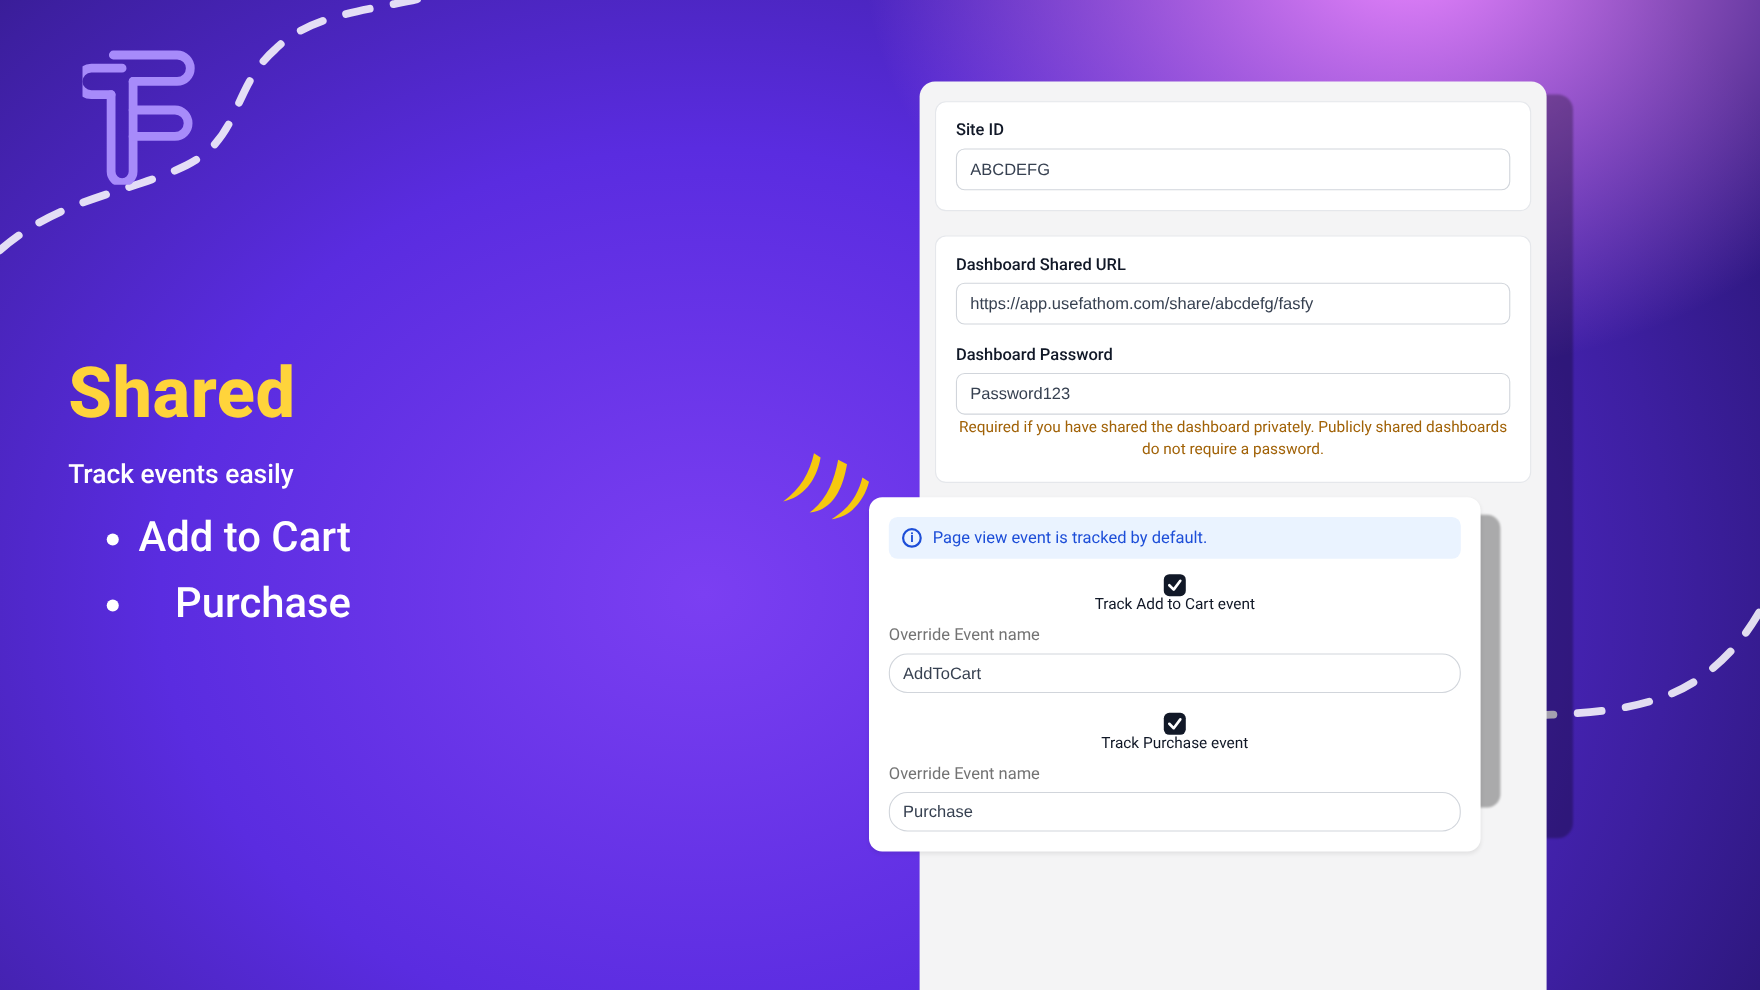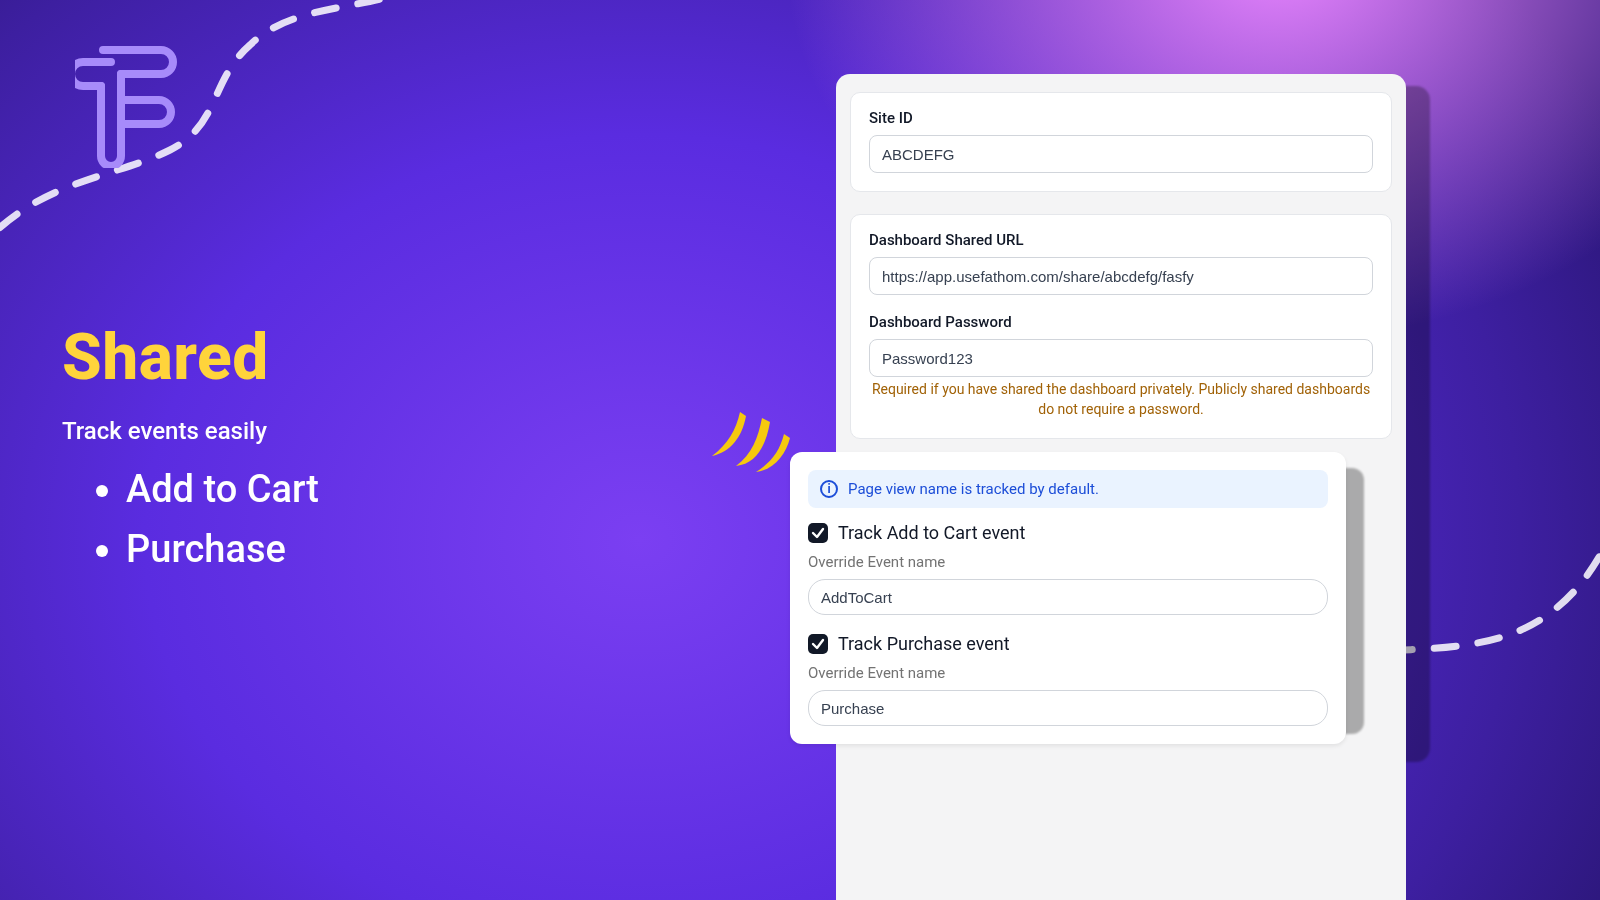--- a/index.html
+++ b/index.html
@@ -18,42 +18,42 @@
   .dashed path { fill:none; stroke:#ffffff; stroke-opacity:.85; stroke-width:7; stroke-dasharray:22 22; stroke-linecap:round; }
 
   
   .logo { position:absolute; left:75px; top:28px; }
   .logo svg { display:block; }
 
   
   .copy { position:absolute; left:62px; top:320px; color:#fff; }
   .copy h1 { font-size:64px; font-weight:800; color:#ffd43b; letter-spacing:.5px; }
   .copy .sub { font-size:24px; font-weight:500; margin-top:22px; }
-  .copy ul { margin-top:14px; padding-left:64px; list-style:disc; }
+  .copy ul { margin-top:14px; padding-left:64px; list-style:disc;text-align:right; }
   .copy ul li { font-size:38px; line-height:1.58; font-weight:500; }
 
   
   .sparkle { position:absolute; left:706px; top:404px; }
   .sparkle svg { display:block; }
 
   
   .panel-shadow { position:absolute; left:860px; top:86px; width:570px; height:676px; background:rgba(0,0,0,.28); border-radius:14px; filter:blur(1px); }
   .panel { position:absolute; left:836px; top:74px; width:570px; height:848px; background:#f4f4f5; border-radius:14px; padding:10px 14px; }
   .card { background:#fff; border:1px solid #e5e7eb; border-radius:10px; padding:16px 18px 18px; margin:8px 0 22px; }
   .label { font-size:15px; color:#111827; margin-bottom:8px; font-weight:500; }
   .input { width:100%; height:36px; border:1px solid #d1d5db; border-radius:8px; padding:18px 12px; font-size:15px; color:#374151; background:#fff; }
   .help { font-size:14px; color:#a16207; line-height:1.45; margin-top:2px;text-align:center; }
   .field + .field { margin-top:18px; }
 
   
   .overlay-shadow { position:absolute; left:808px; top:468px; width:556px; height:266px; background:rgba(0,0,0,.30); border-radius:12px; filter:blur(1px); }
   .overlay { position:absolute; left:790px; top:452px; width:556px; background:#fff; border-radius:12px; padding:18px; box-shadow:0 2px 4px rgba(0,0,0,.08); }
   .banner { display:flex; align-items:center; gap:10px; background:#eaf3ff; color:#1d4ed8; border-radius:8px; padding:10px 12px; font-size:15px; margin-bottom:14px; }
   .banner .icn { width:18px; height:18px; flex:0 0 18px; border:2px solid currentColor; border-radius:50%; display:flex; align-items:center; justify-content:center; font-size:12px; font-weight:700; }
-  .chk-row { display:flex; align-items:center; gap:10px; font-size:18px; color:#111827; margin-bottom:10px; }
+  .chk-row { display:flex; align-items:center; font-size:14px; color:#111827; margin-bottom:10px;flex-direction:column; }
   .chk { width:20px; height:20px; border-radius:5px; background:#111827; display:flex; align-items:center; justify-content:center; }
   .chk svg { display:block; }
   .ov-label { font-size:15px; color:#737373; margin:8px 0 8px; }
   .ov-input { width:100%; height:36px; border:1px solid #d1d5db; border-radius:17px; padding:0 12px; font-size:15px; color:#374151; background:#fff; margin-bottom:18px; }
   .ov-input:last-child { margin-bottom:0; }
 </style>
 </head>
 <body>
 <div class="stage">
 
@@ -114,21 +114,21 @@
         <input class="input" value="Password123" style="">
         <div class="help">Required if you have shared the dashboard privately. Publicly shared dashboards do not require a password.</div>
       </div>
     </div>
   </div>
 
   <div class="overlay-shadow"></div>
   <div class="overlay">
     <div class="banner">
       <span class="icn">i</span>
-      <span>Page view name is tracked by default.</span>
+      <span>Page view event is tracked by default.</span>
     </div>
 
     <div class="chk-row">
       <span class="chk">
         <svg width="14" height="14" viewBox="0 0 14 14">
             <path d="M2 7 L6 11 L12 3" fill="none" stroke="#fff" stroke-width="2.4" stroke-linecap="round" stroke-linejoin="round"></path>
           </svg>
       </span>
       <span>Track Add to Cart event</span>
     </div>

